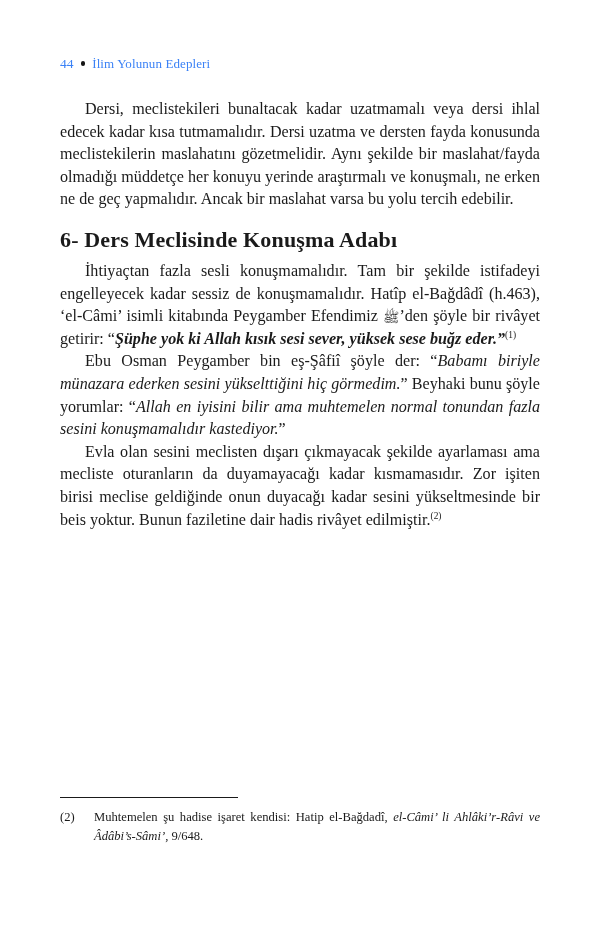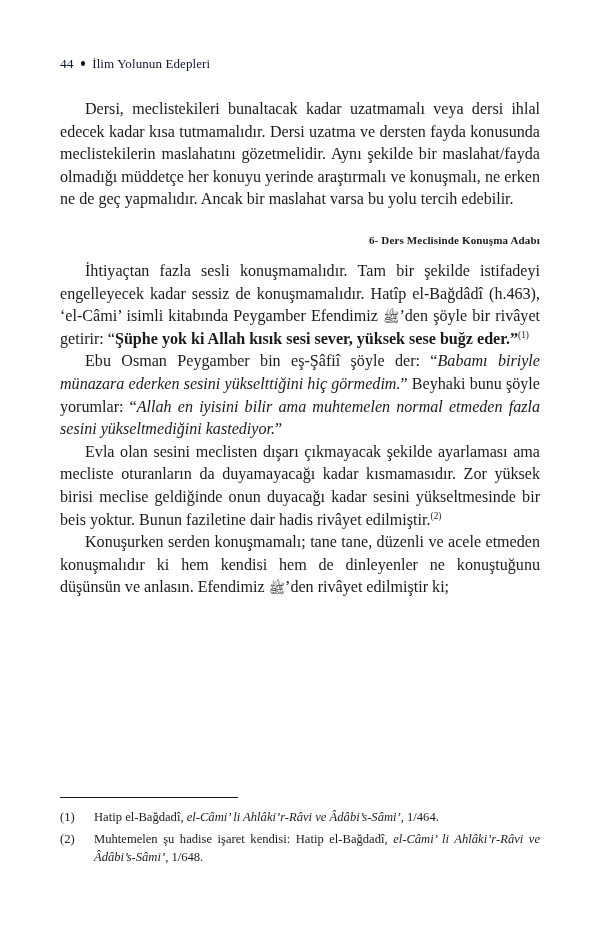--- a/index.html
+++ b/index.html
@@ -22,21 +22,21 @@
     height: 933px;
     background: #ffffff;
   }
   .running-head {
     position: absolute;
     left: 60px;
     top: 56px;
     font-size: 13.5px;
     letter-spacing: 0.1px;
     white-space: nowrap;
-    color: #0f172a;
+    color: #3b82f6;
   }
   .running-head .folio { margin-right: 6px; }
   .running-head .dot {
     display: inline-block;
     width: 4.5px; height: 4.5px;
     border-radius: 50%;
     background: #141414;
     vertical-align: middle;
     position: relative;
     top: -1.5px;
@@ -57,28 +57,28 @@
     font-size: 16.1px;
     line-height: 22.6px;
     text-indent: 25px;
     hyphens: manual;
   }
   p.para.noindent { text-indent: 0; }
   p.para + p.para { margin-top: 0px; }
 
   h2.section-heading {
     margin: 18px 0 9px 0;
-    text-align: right;
-    font-size: 11px;
+    text-align: left;
+    font-size: 22px;
     font-weight: bold;
     line-height: 22px;
     letter-spacing: 0.15px;
   }
 
-  .bi { font-weight: bold; }
+  .bi { font-weight: bold; font-style: italic; }
   .it { font-style: italic; }
   sup.fn {
     font-size: 9.4px;
     vertical-align: super;
     line-height: 0;
   }
   .salawat {
     font-family: "DejaVu Sans", sans-serif;
     font-size: 13.5px;
     letter-spacing: -0.2px;
@@ -123,29 +123,27 @@
 
   <div class="body-col">
 
 
     <p class="para">Dersi, meclistekileri bunaltacak kadar uzatmamalı veya dersi ihlal edecek kadar kısa tutmamalıdır. Dersi uzatma ve dersten fayda konusunda meclistekilerin maslahatını gözetmelidir. Aynı şekilde bir maslahat/fayda olmadığı müddetçe her konuyu yerinde araştırmalı ve konuşmalı, ne erken ne de geç yapmalıdır. Ancak bir maslahat varsa bu yolu tercih edebilir.</p>
 
     <h2 class="section-heading">6- Ders Meclisinde Konuşma Adabı</h2>
 
     <p class="para"><span>İhtiyaçtan fazla sesli konuşmamalıdır. Tam bir şekilde istifadeyi engelleyecek kadar sessiz de konuşmamalıdır. Hatîp el-Bağdâdî (h.463), ‘el-Câmi’ isimli kitabında Peygamber Efendimiz </span><span class="salawat">ﷺ</span><span>’den şöyle bir rivâyet getirir: “</span><span class="bi">Şüphe yok ki Allah kısık sesi sever, yüksek sese buğz eder.</span><span class="bi">”</span><sup class="fn">(1)</sup></p>
 
-    <p class="para"><span>Ebu Osman Peygamber bin eş-Şâfiî şöyle der: “</span><span class="it">Babamı biriyle münazara ederken sesini yükselttiğini hiç görmedim.</span><span>” Beyhaki bunu şöyle yorumlar: “</span><span class="it">Allah en iyisini bilir ama muhtemelen normal etmeden fazla sesini yükseltmediğini kastediyor.</span><span>”</span></p>
+    <p class="para"><span>Ebu Osman Peygamber bin eş-Şâfiî şöyle der: “</span><span class="it">Babamı biriyle münazara ederken sesini yükselttiğini hiç görmedim.</span><span>” Beyhaki bunu şöyle yorumlar: “</span><span class="it">Allah en iyisini bilir ama muhtemelen normal tonundan fazla sesini konuşmamalıdır kastediyor.</span><span>”</span></p>
 
-    <p class="para"><span>Evla olan sesini meclisten dışarı çıkmayacak şekilde ayarlaması ama mecliste oturanların da duyamayacağı kadar kısmamasıdır. Zor yüksek birisi meclise geldiğinde onun duyacağı kadar sesini yükseltmesinde bir beis yoktur. Bunun faziletine dair hadis rivâyet edilmiştir.</span><sup class="fn">(2)</sup></p>
+    <p class="para"><span>Evla olan sesini meclisten dışarı çıkmayacak şekilde ayarlaması ama mecliste oturanların da duyamayacağı kadar kısmamasıdır. Zor işiten birisi meclise geldiğinde onun duyacağı kadar sesini yükseltmesinde bir beis yoktur. Bunun faziletine dair hadis rivâyet edilmiştir.</span><sup class="fn">(2)</sup></p>
 
-    <p class="para"><span>Konuşurken serden konuşmamalı; tane tane, düzenli ve acele etmeden konuşmalıdır ki hem kendisi hem de dinleyenler ne konuştuğunu düşünsün ve anlasın. Efendimiz </span><span class="salawat">ﷺ</span><span>’den rivâyet edilmiştir ki;</span></p>
 
   </div>
 
   <div class="footnotes">
     <div class="fn-rule"></div>
 
-    <div class="fn-item"><span class="fn-num">(1)</span><span>Hatip el-Bağdadî, </span><span class="it">el-Câmi’ li Ahlâki’r-Râvi ve Âdâbi’s-Sâmi’</span><span>, 1/464.</span></div>
 
-    <div class="fn-item"><span class="fn-num">(2)</span><span>Muhtemelen şu hadise işaret kendisi: Hatip el-Bağdadî, </span><span class="it">el-Câmi’ li Ahlâki’r-Râvi ve Âdâbi’s-Sâmi’</span><span>, 1/648.</span></div>
+    <div class="fn-item"><span class="fn-num">(2)</span><span>Muhtemelen şu hadise işaret kendisi: Hatip el-Bağdadî, </span><span class="it">el-Câmi’ li Ahlâki’r-Râvi ve Âdâbi’s-Sâmi’</span><span>, 9/648.</span></div>
   </div>
 
 </div>
 
 </body></html>

